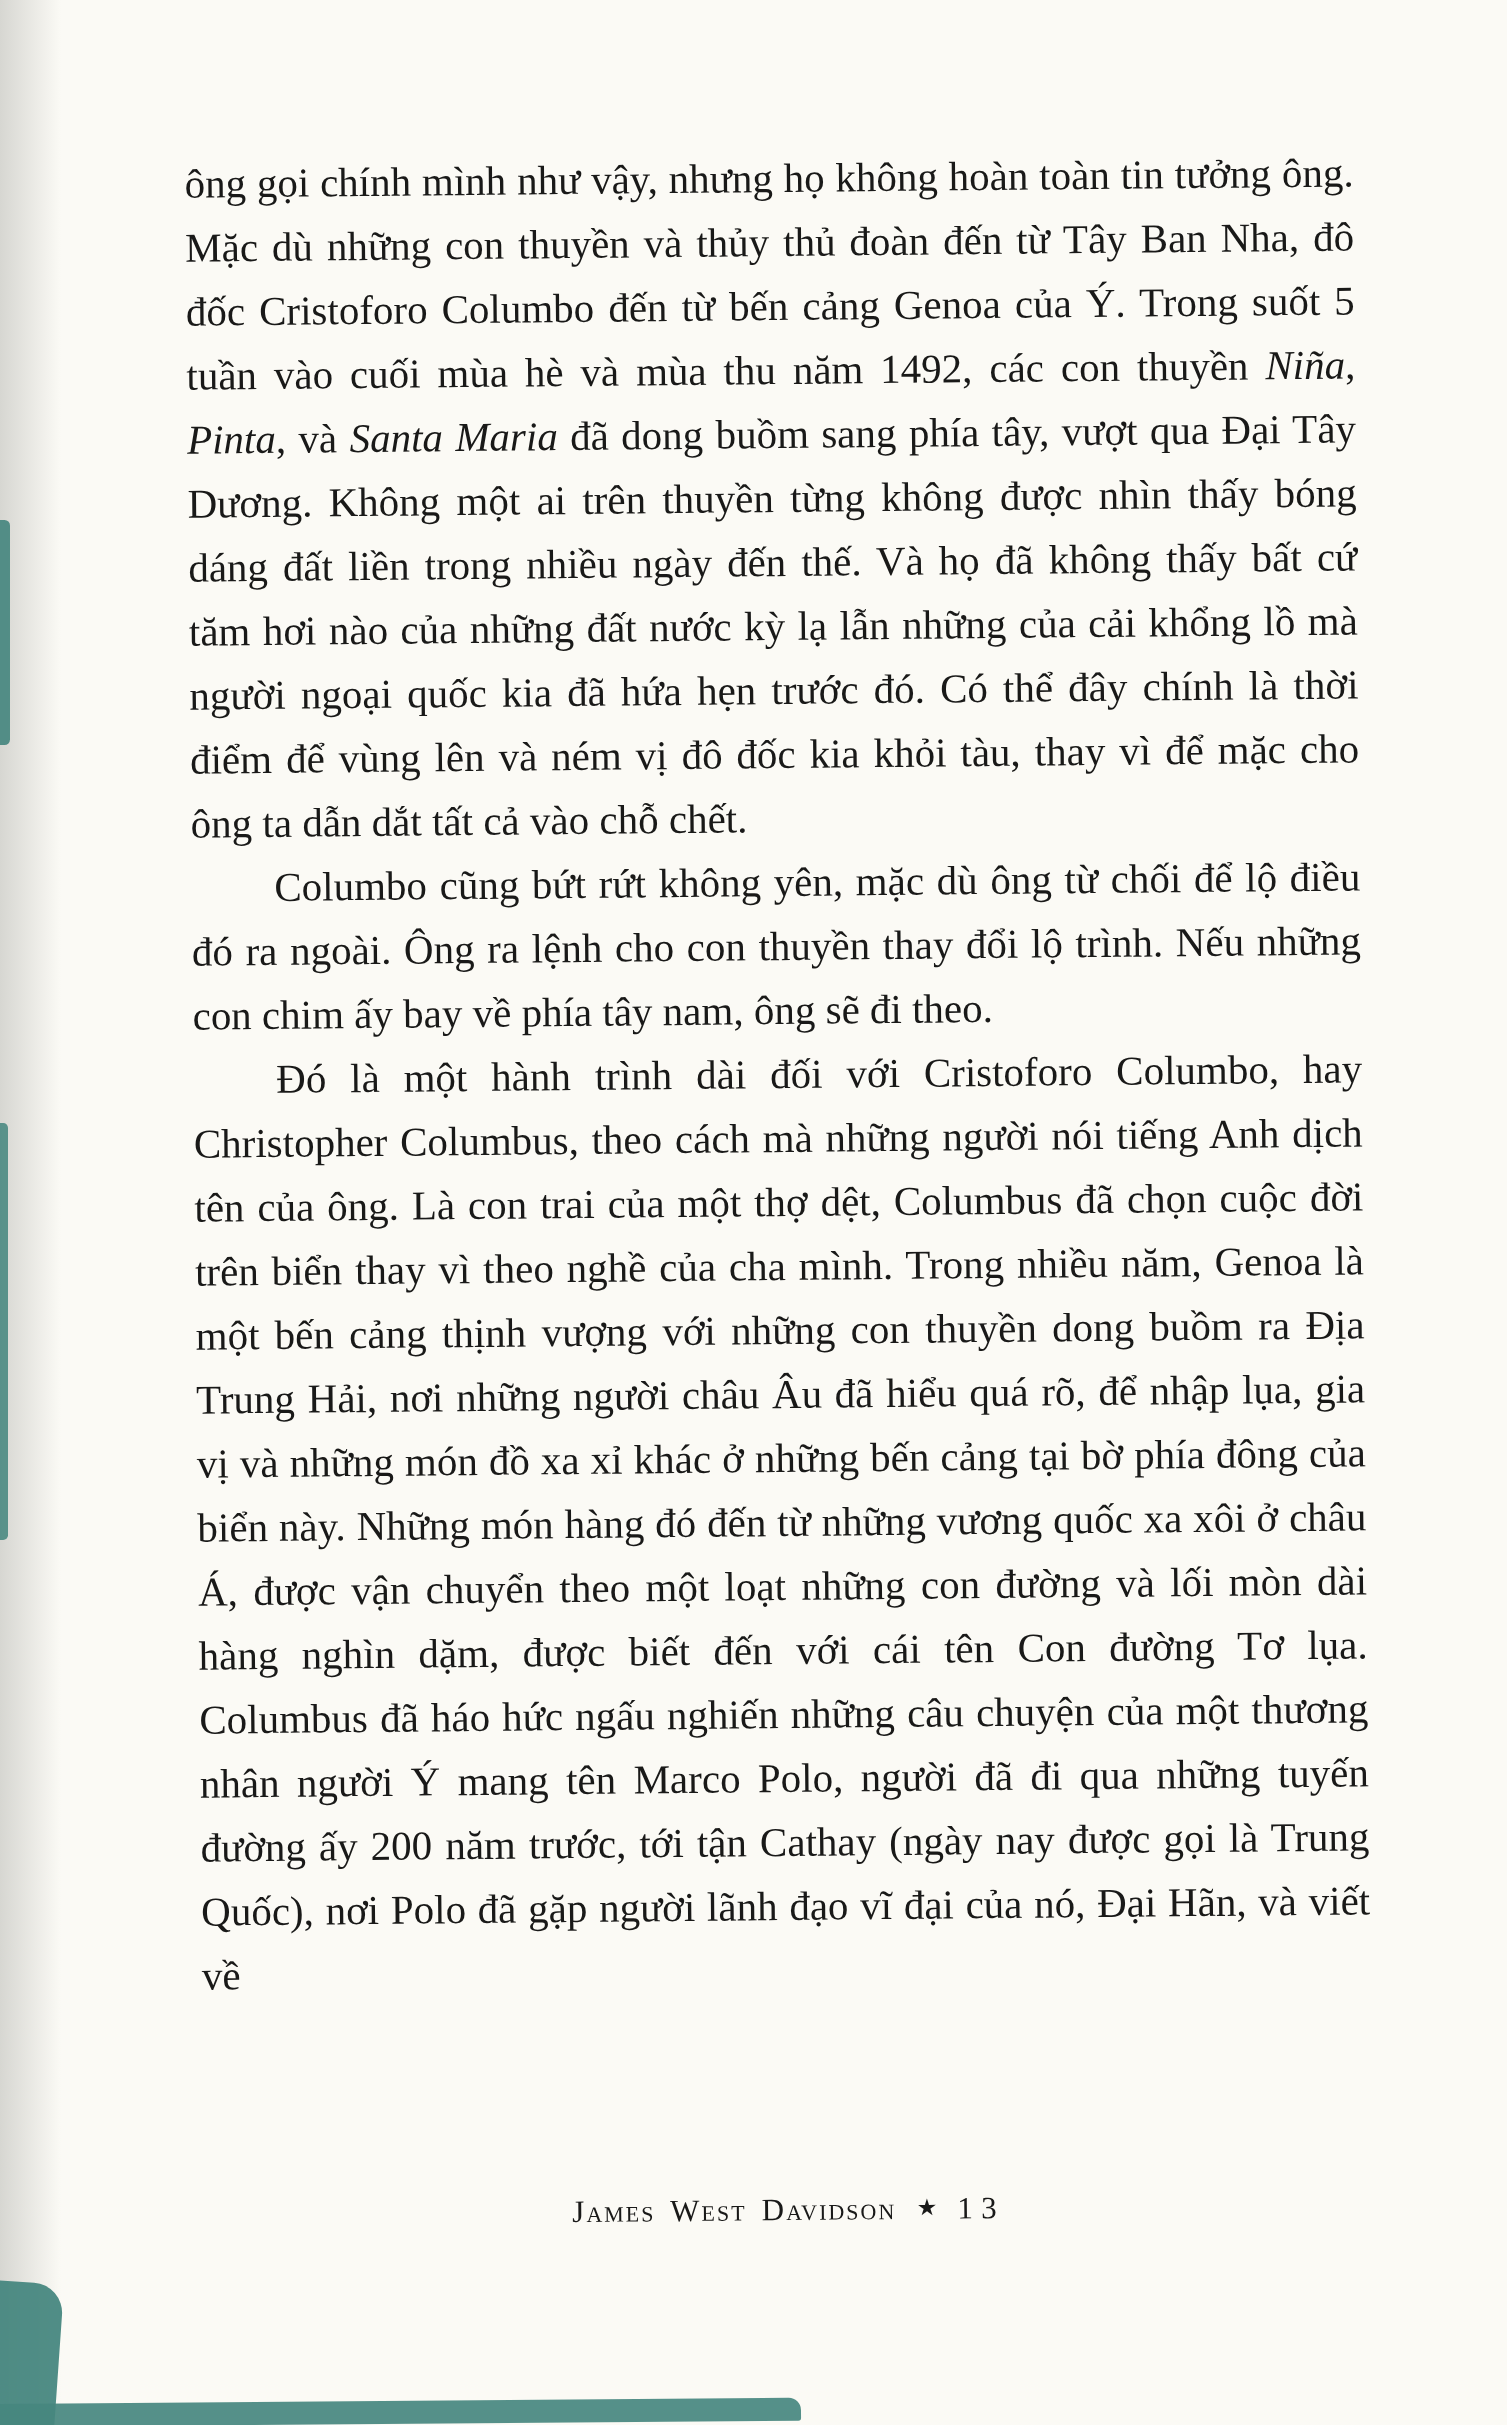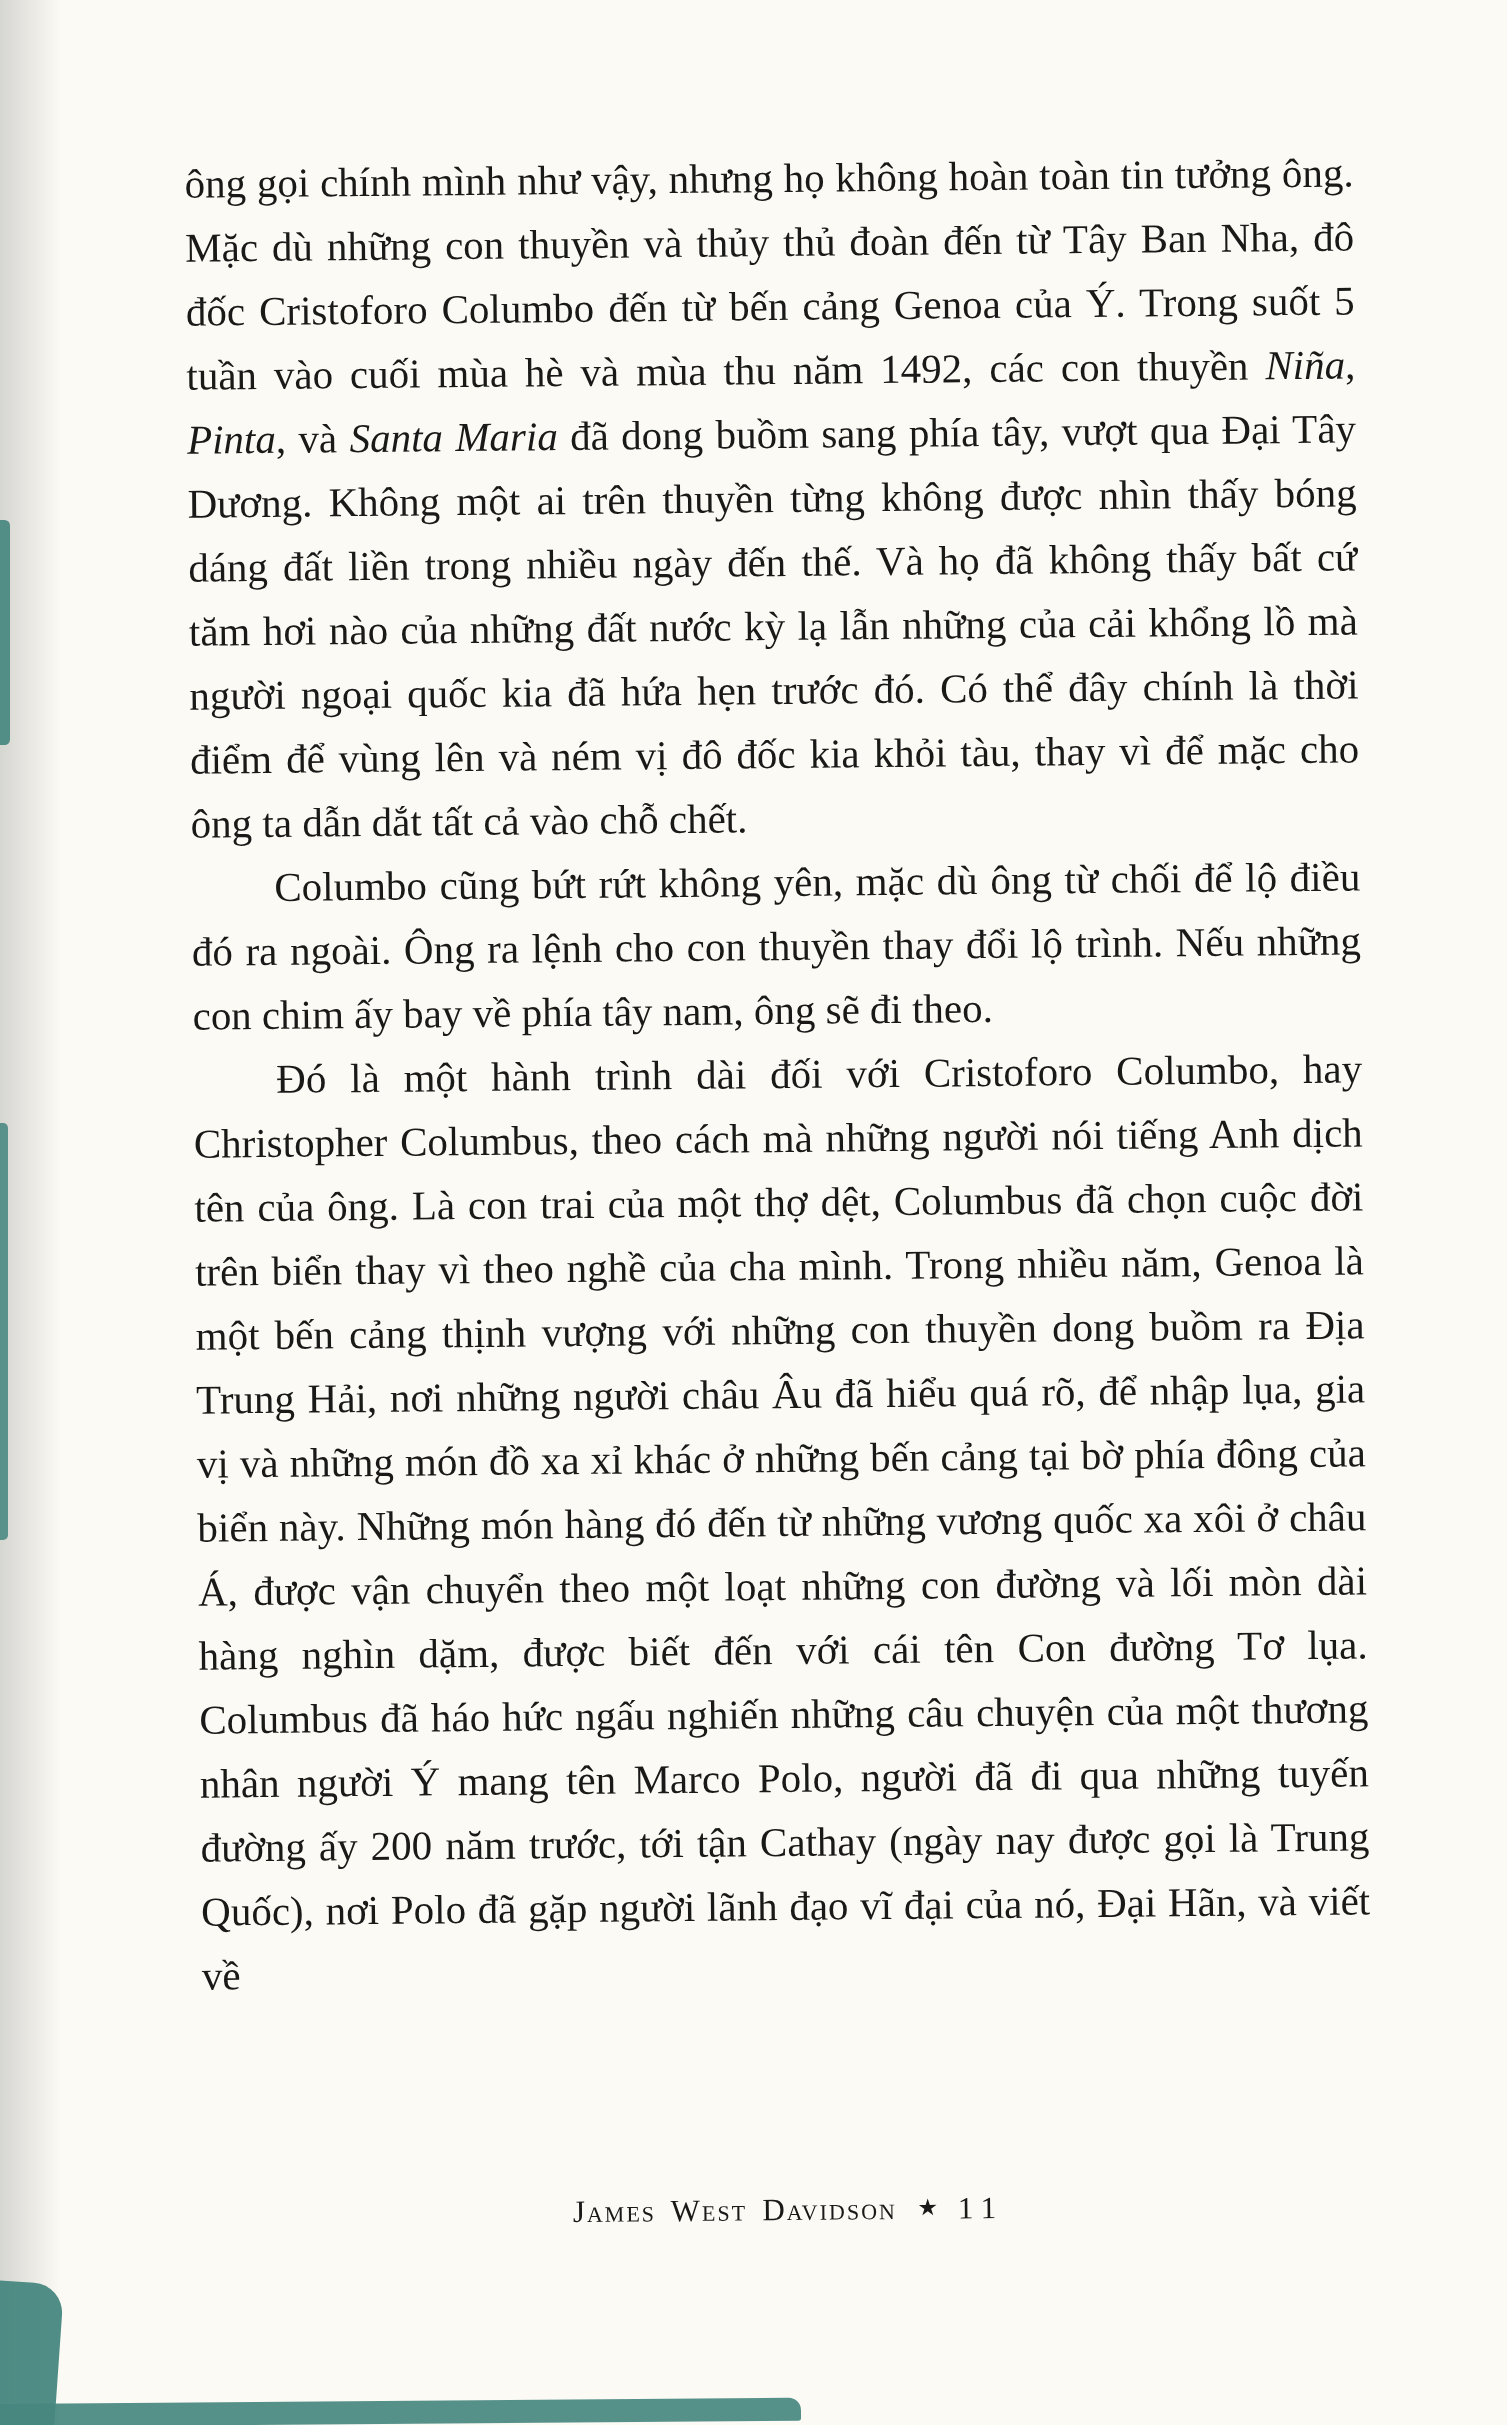--- a/index.html
+++ b/index.html
@@ -89,18 +89,18 @@
 
   <div class="scan-rotate">
 
     <div class="text-block">
         <p class=""><span>ông gọi chính mình như vậy, nhưng họ không hoàn toàn tin tưởng ông. Mặc dù những con thuyền và thủy thủ đoàn đến từ Tây Ban Nha, đô đốc Cristoforo Columbo đến từ bến cảng Genoa của Ý. Trong suốt 5 tuần vào cuối mùa hè và mùa thu năm 1492, các con thuyền </span><em>Niña</em><span>, </span><em>Pinta</em><span>, và </span><em>Santa Maria</em><span> đã dong buồm sang phía tây, vượt qua Đại Tây Dương. Không một ai trên thuyền từng không được nhìn thấy bóng dáng đất liền trong nhiều ngày đến thế. Và họ đã không thấy bất cứ tăm hơi nào của những đất nước kỳ lạ lẫn những của cải khổng lồ mà người ngoại quốc kia đã hứa hẹn trước đó. Có thể đây chính là thời điểm để vùng lên và ném vị đô đốc kia khỏi tàu, thay vì để mặc cho ông ta dẫn dắt tất cả vào chỗ chết.</span></p>
         <p class="indent"><span>Columbo cũng bứt rứt không yên, mặc dù ông từ chối để lộ điều đó ra ngoài. Ông ra lệnh cho con thuyền thay đổi lộ trình. Nếu những con chim ấy bay về phía tây nam, ông sẽ đi theo.</span></p>
         <p class="indent"><span>Đó là một hành trình dài đối với Cristoforo Columbo, hay Christopher Columbus, theo cách mà những người nói tiếng Anh dịch tên của ông. Là con trai của một thợ dệt, Columbus đã chọn cuộc đời trên biển thay vì theo nghề của cha mình. Trong nhiều năm, Genoa là một bến cảng thịnh vượng với những con thuyền dong buồm ra Địa Trung Hải, nơi những người châu Âu đã hiểu quá rõ, để nhập lụa, gia vị và những món đồ xa xỉ khác ở những bến cảng tại bờ phía đông của biển này. Những món hàng đó đến từ những vương quốc xa xôi ở châu Á, được vận chuyển theo một loạt những con đường và lối mòn dài hàng nghìn dặm, được biết đến với cái tên Con đường Tơ lụa. Columbus đã háo hức ngấu nghiến những câu chuyện của một thương nhân người Ý mang tên Marco Polo, người đã đi qua những tuyến đường ấy 200 năm trước, tới tận Cathay (ngày nay được gọi là Trung Quốc), nơi Polo đã gặp người lãnh đạo vĩ đại của nó, Đại Hãn, và viết về</span></p>
       </div>
 
     <div class="footer">
-      <span class="author">James West Davidson</span><span class="star">★</span><span class="pagenum">11</span>
+      <span class="author">James West Davidson</span><span class="star">★</span><span class="pagenum">13</span>
     </div>
 
   </div>
 </div>
 
 
 </body></html>

